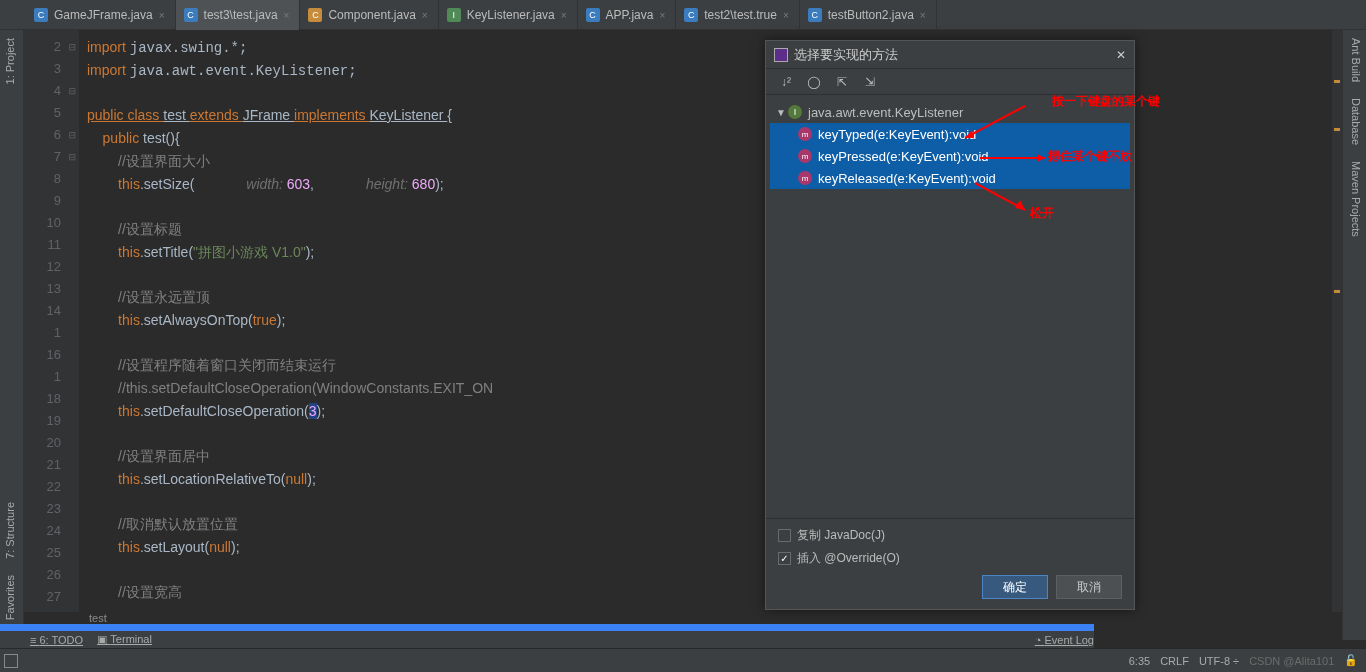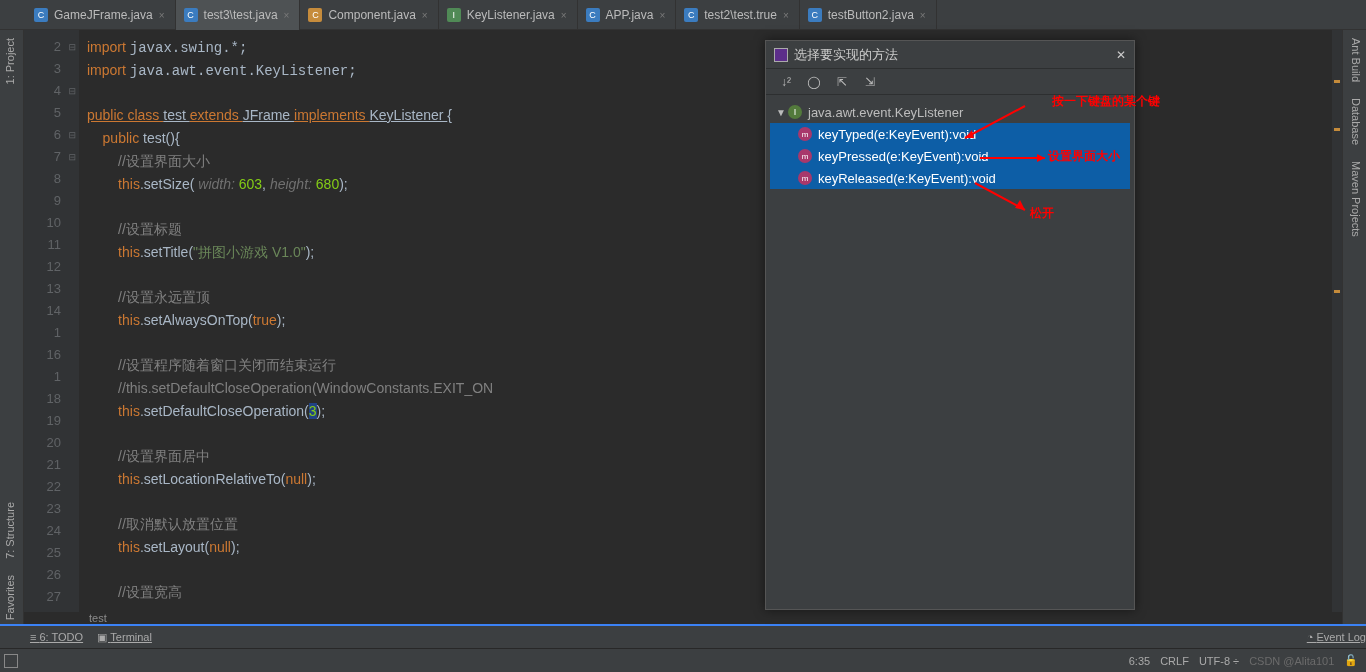--- a/index.html
+++ b/index.html
@@ -20,29 +20,29 @@
 .right-tools { position:absolute; right:0; top:30px; width:24px; height:610px; background:#3c3f41; border-left:1px solid #323232; }
 .right-tools .vlabel { writing-mode:vertical-rl; font-size:11px; color:#aaa; padding:8px 4px; cursor:pointer; }
 .right-tools .stack { display:flex; flex-direction:column; }
 
 .gutter { position:absolute; left:24px; top:30px; width:55px; height:582px; background:#313335; text-align:right; padding-right:18px; padding-top:6px; font-family:Consolas,monospace; font-size:13px; color:#606366; line-height:22px; }
 .gutter .fold { position:absolute; right:3px; color:#606366; font-size:9px; }
 
 .code { position:absolute; left:79px; top:30px; width:1263px; height:582px; background:#2b2b2b; padding:6px 8px; font-family:Consolas,"Courier New",monospace; font-size:14px; line-height:22px; white-space:pre; color:#a9b7c6; }
 .kw { color:#cc7832; }
 .str { color:#6a8759; }
-.num { color:#84cc16;margin-top:18px; }
+.num { color:#f0abfc;margin-top:18px; }
 .cmt { color:#808080; }
-.param { color:#707070; font-style:italic; }
+.param { color:#707070; font-style:italic;margin-left:48px; }
 .ul { text-decoration:underline; }
 .hl { background:#214283; }
 
 .crumb { position:absolute; left:79px; bottom:44px; height:16px; font-size:11px; color:#8c8c8c; padding:0 10px; background:#2b2b2b; width:1260px; }
 
-.bottombar { position:absolute; left:0; bottom:24px; width:1366px; height:24px; background:#3c3f41; border-top:2px solid #3b82f6; display:flex; align-items:center; font-size:11px; color:#aaa; padding-left:30px; gap:14px; }
+.bottombar { position:absolute; left:0; bottom:24px; width:1094px; height:24px; background:#3c3f41; border-top:7px solid #3b82f6; display:flex; align-items:center; font-size:11px; color:#aaa; padding-left:30px; gap:14px; }
 .bottombar .btn { text-decoration:underline; cursor:pointer; }
 .bottombar .spacer { flex:1; }
 
 .statusbar { position:absolute; left:0; bottom:0; width:1366px; height:24px; background:#3c3f41; border-top:1px solid #282828; display:flex; align-items:center; justify-content:flex-end; font-size:11px; color:#aaa; padding-right:8px; gap:10px; }
 .statusbar .left-ico { position:absolute; left:4px; width:14px; height:14px; border:1px solid #888; }
 
 
 .dialog { position:absolute; left:725px; top:40px; width:370px; height:570px; background:#3c3f41; border:1px solid #555; box-shadow:0 0 10px rgba(0,0,0,.5); display:flex; flex-direction:column;margin-left:40px; }
 .dialog .titlebar { height:28px; background:#3c3f41; display:flex; align-items:center; padding:0 8px; border-bottom:1px solid #2d2f30; }
 .dialog .titlebar .ico { width:14px; height:14px; background:#5c2e8a; margin-right:6px; border:1px solid #aaa; }
@@ -237,24 +237,38 @@
       </div>
     <div class="row sel">
         <span class="m-ico">m</span>
         <span>keyPressed(e:KeyEvent):void</span>
       </div>
     <div class="row sel">
         <span class="m-ico">m</span>
         <span>keyReleased(e:KeyEvent):void</span>
       </div>
   </div>
+  <div class="footer">
+    <div class="chkrow">
+        <span class="chk"></span>
+        <span>复制 JavaDoc(J)</span>
+      </div>
+    <div class="chkrow">
+        <span class="chk">✓</span>
+        <span>插入 @Override(O)</span>
+      </div>
+    <div class="btns">
+      <div class="btn primary">确定</div>
+      <div class="btn">取消</div>
+    </div>
+  </div>
 </div>
 
 <div class="anno" style="left:1052px;top:93px">按一下键盘的某个键</div>
-<div class="anno" style="left:1048px;top:148px">设置界面大小</div>
+<div class="anno" style="left:1048px;top:148px">摁住某个键不放</div>
 <div class="anno" style="left:1030px;top:205px">松开</div>
 <svg class="arrow-svg" style="left:960px;top:100px;width:80px;height:40px">
     <line x1="5" y1="38" x2="65" y2="6" stroke="#ff0000" stroke-width="2"></line>
     <polygon points="5,38 12,30 14,38" fill="#ff0000"></polygon>
   </svg>
 <svg class="arrow-svg" style="left:975px;top:150px;width:80px;height:20px">
     <line x1="5" y1="8" x2="70" y2="8" stroke="#ff0000" stroke-width="2"></line>
     <polygon points="70,8 62,4 62,12" fill="#ff0000"></polygon>
   </svg>
 <svg class="arrow-svg" style="left:970px;top:178px;width:70px;height:40px">

